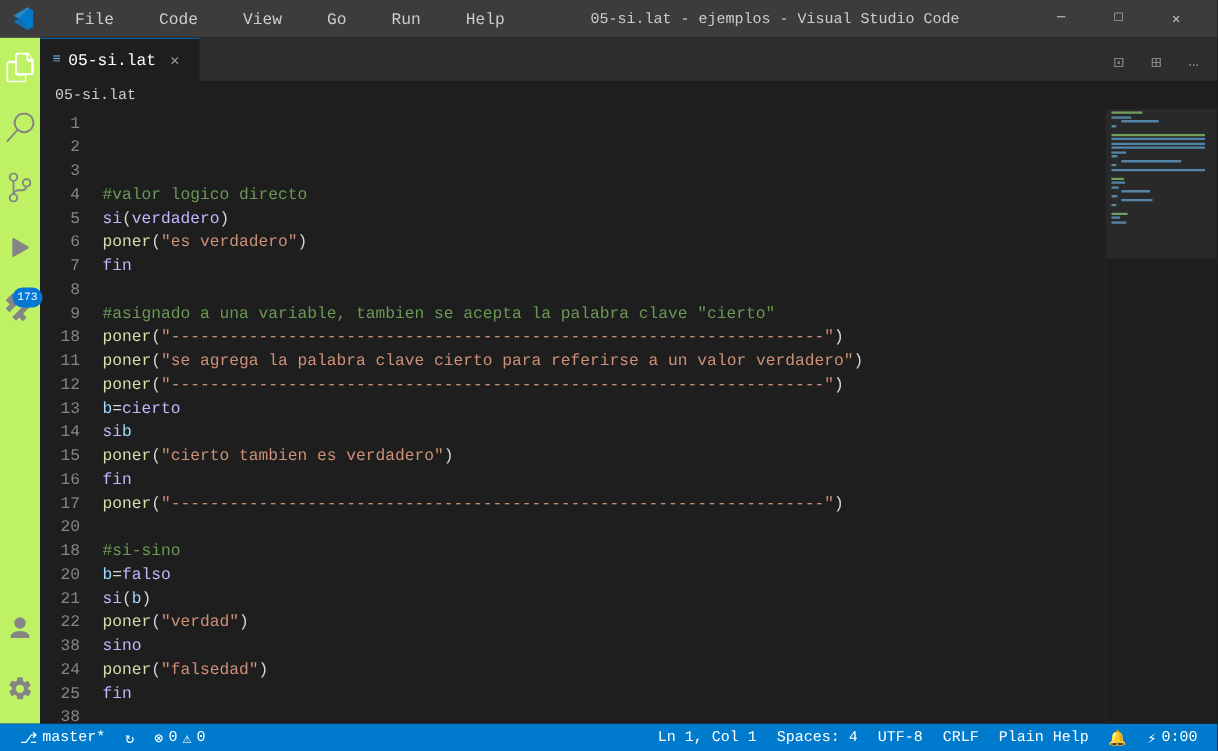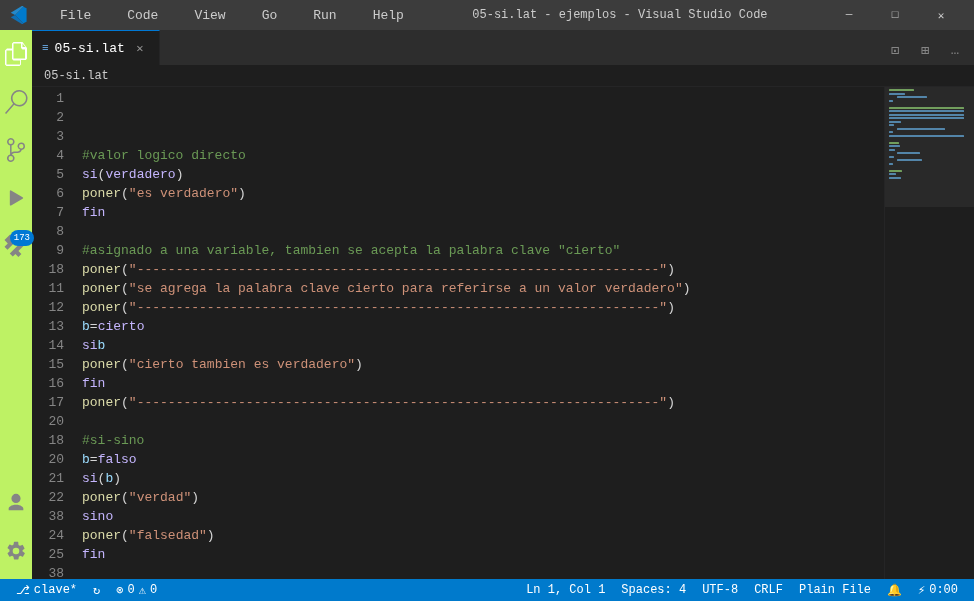--- a/index.html
+++ b/index.html
@@ -463,21 +463,21 @@
         </div>
       </div>
 
     </div>
   </div>
 </div>
 
 <div id="status-bar">
   <div class="status-item">
     <span>⎇</span>
-    <span>clave*</span>
+    <span>master*</span>
   </div>
   <div class="status-item">
     <span>↻</span>
   </div>
   <div class="status-item">
     <span>⊗</span>
     <span>0</span>
     <span>⚠</span>
     <span>0</span>
   </div>
@@ -488,21 +488,21 @@
   <div class="status-item">
     <span>Spaces: 4</span>
   </div>
   <div class="status-item">
     <span>UTF-8</span>
   </div>
   <div class="status-item">
     <span>CRLF</span>
   </div>
   <div class="status-item">
-    <span>Plain File</span>
+    <span>Plain Help</span>
   </div>
   <div class="status-item">
     <span>🔔</span>
   </div>
   <div class="status-item">
     <span>⚡</span>
     <span>0:00</span>
   </div>
 </div>
 

